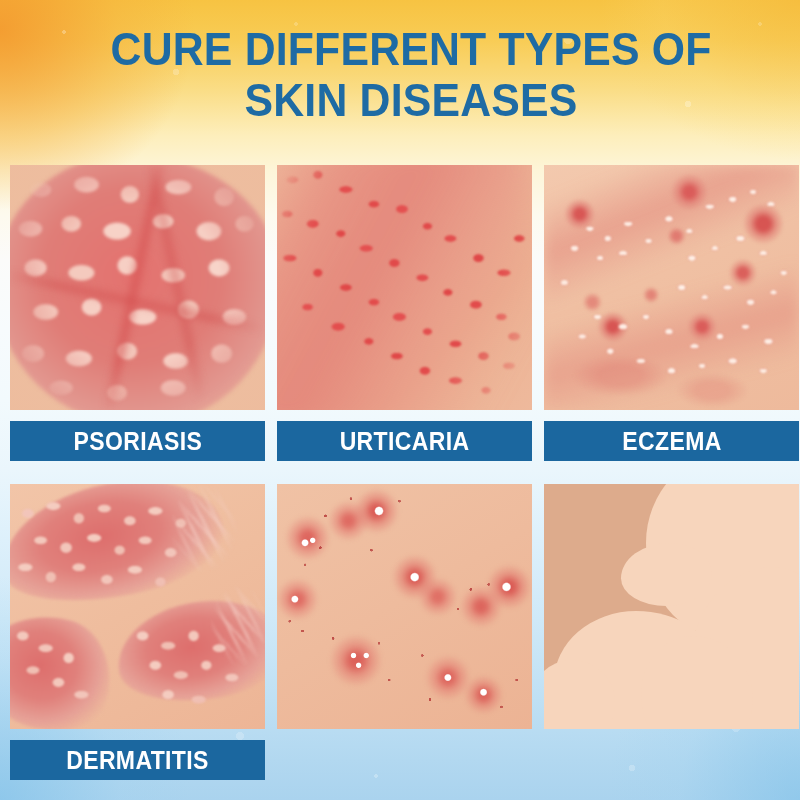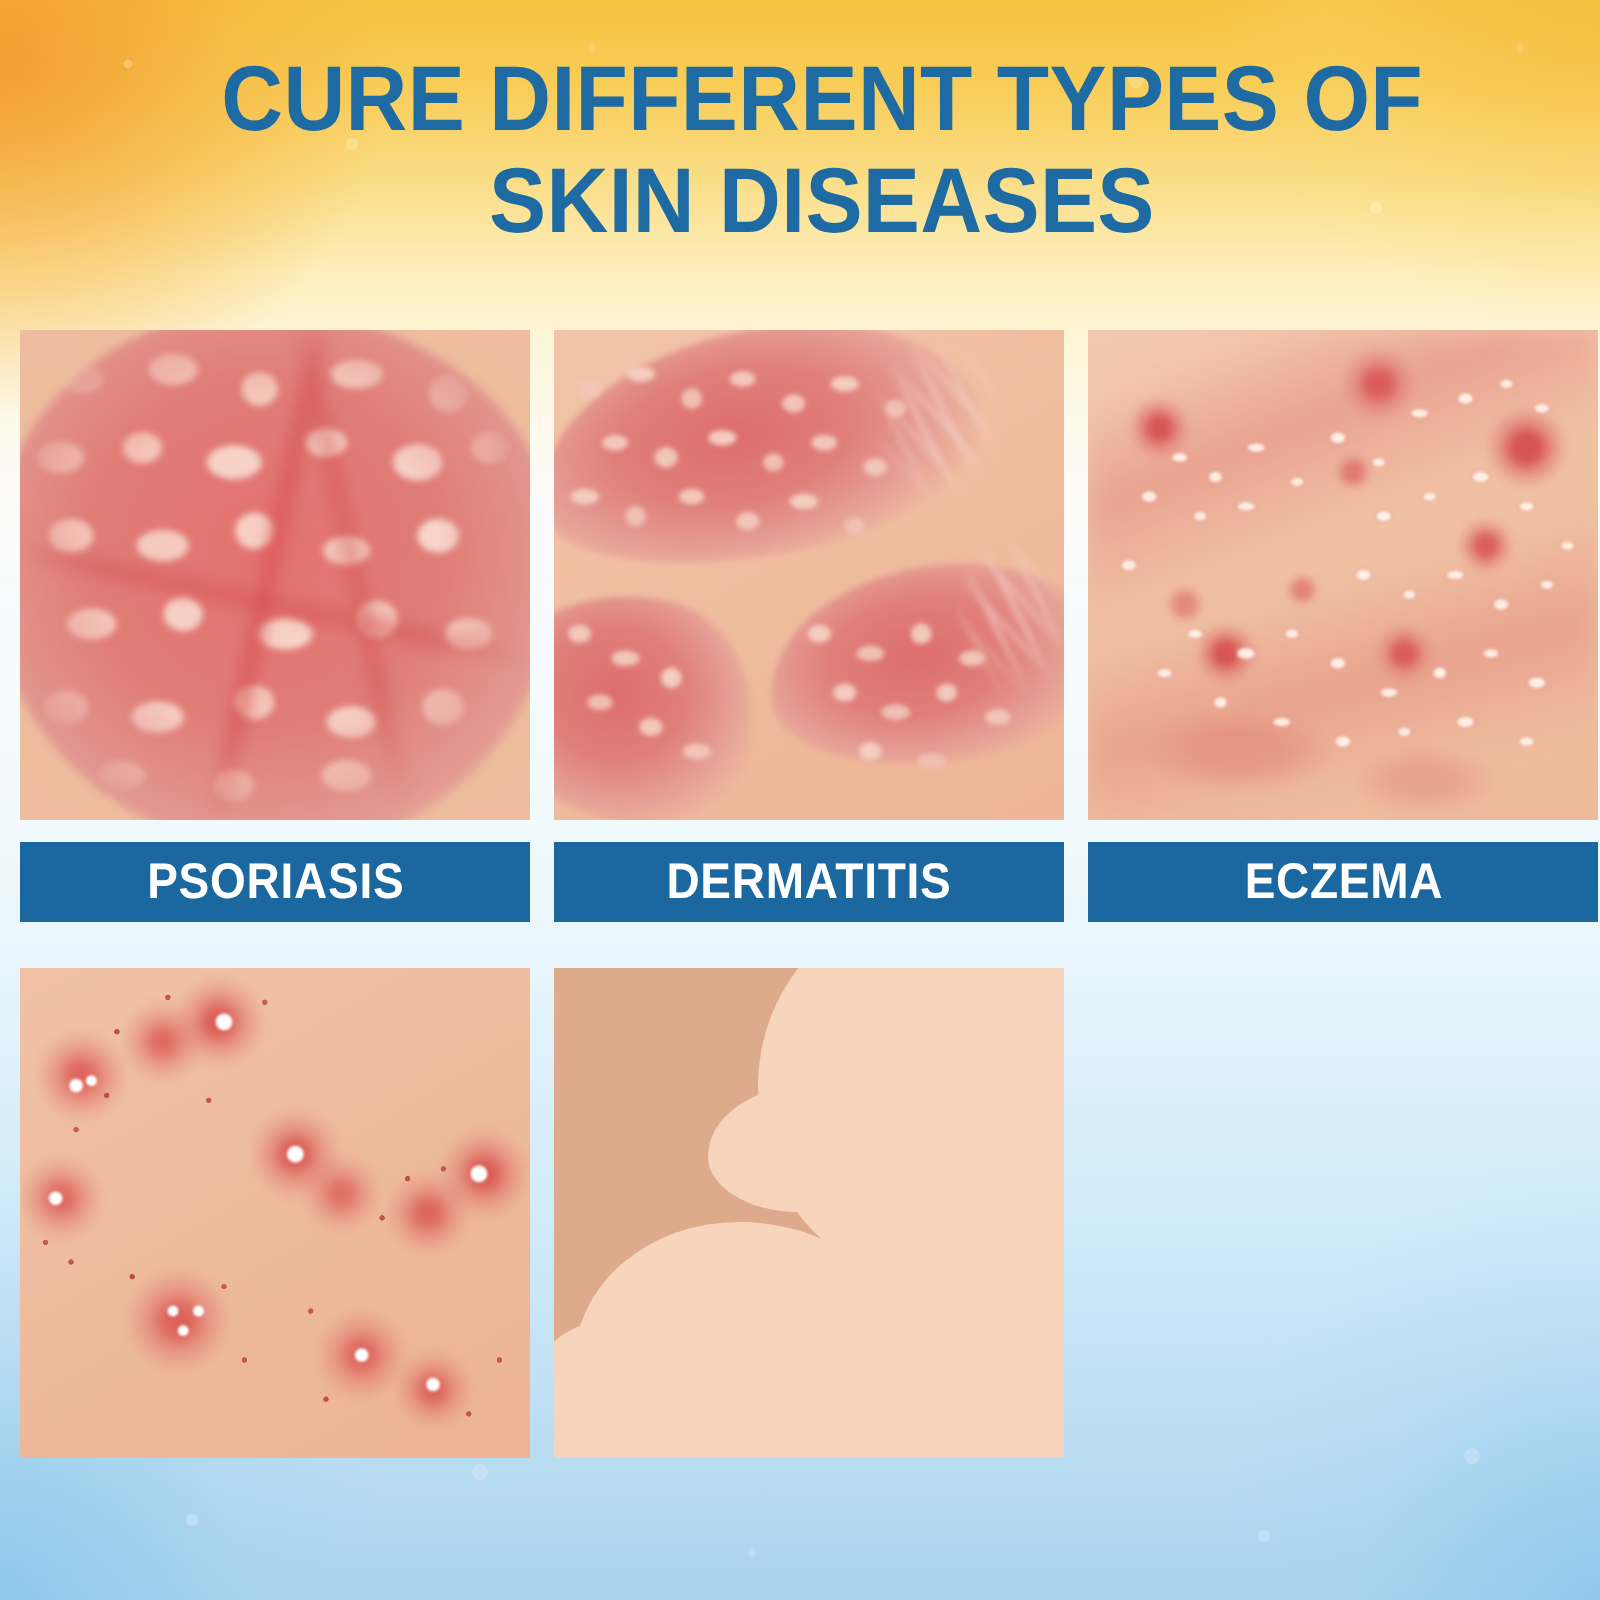--- a/index.html
+++ b/index.html
@@ -450,44 +450,54 @@
         <div class="layer pso-bg"></div>
         <div class="pso-plaque"></div>
         <div class="pso-scale"></div>
         <div class="pso-fissure"></div>
       </div>
       <div class="labelbar">
         <span class="labeltext">PSORIASIS</span>
       </div>
     </div>
 
+    <div class="cell">
+      <div class="thumb">
+        <div class="layer urt-bg"></div>
+        <div class="urt-flush"></div>
+        <div class="urt-welts"></div>
+      </div>
+      <div class="labelbar">
+        <span class="labeltext">URTICARIA</span>
+      </div>
+    </div>
+
+    <div class="cell">
+      <div class="thumb">
+        <div class="layer ecz-bg"></div>
+        <div class="ecz-sweep"></div>
+        <div class="ecz-blotch"></div>
+        <div class="ecz-flakes"></div>
+      </div>
+      <div class="labelbar">
+        <span class="labeltext">ECZEMA</span>
+      </div>
+    </div>
 
     <div class="cell">
       <div class="thumb">
         <div class="layer der-bg"></div>
         <div class="plaque p1"></div>
         <div class="plaque p2"></div>
         <div class="plaque p3"></div>
         <div class="crackle"></div>
         <div class="der-fray"></div>
       </div>
       <div class="labelbar">
         <span class="labeltext">DERMATITIS</span>
-      </div>
-    </div>
-
-    <div class="cell">
-      <div class="thumb">
-        <div class="layer ecz-bg"></div>
-        <div class="ecz-sweep"></div>
-        <div class="ecz-blotch"></div>
-        <div class="ecz-flakes"></div>
-      </div>
-      <div class="labelbar">
-        <span class="labeltext">ECZEMA</span>
       </div>
     </div>
 
     <div class="cell">
       <div class="thumb">
         <div class="layer acn-bg"></div>
         <div class="acn-halos"></div>
         <div class="acn-heads"></div>
         <div class="acn-dots"></div>
       </div>

